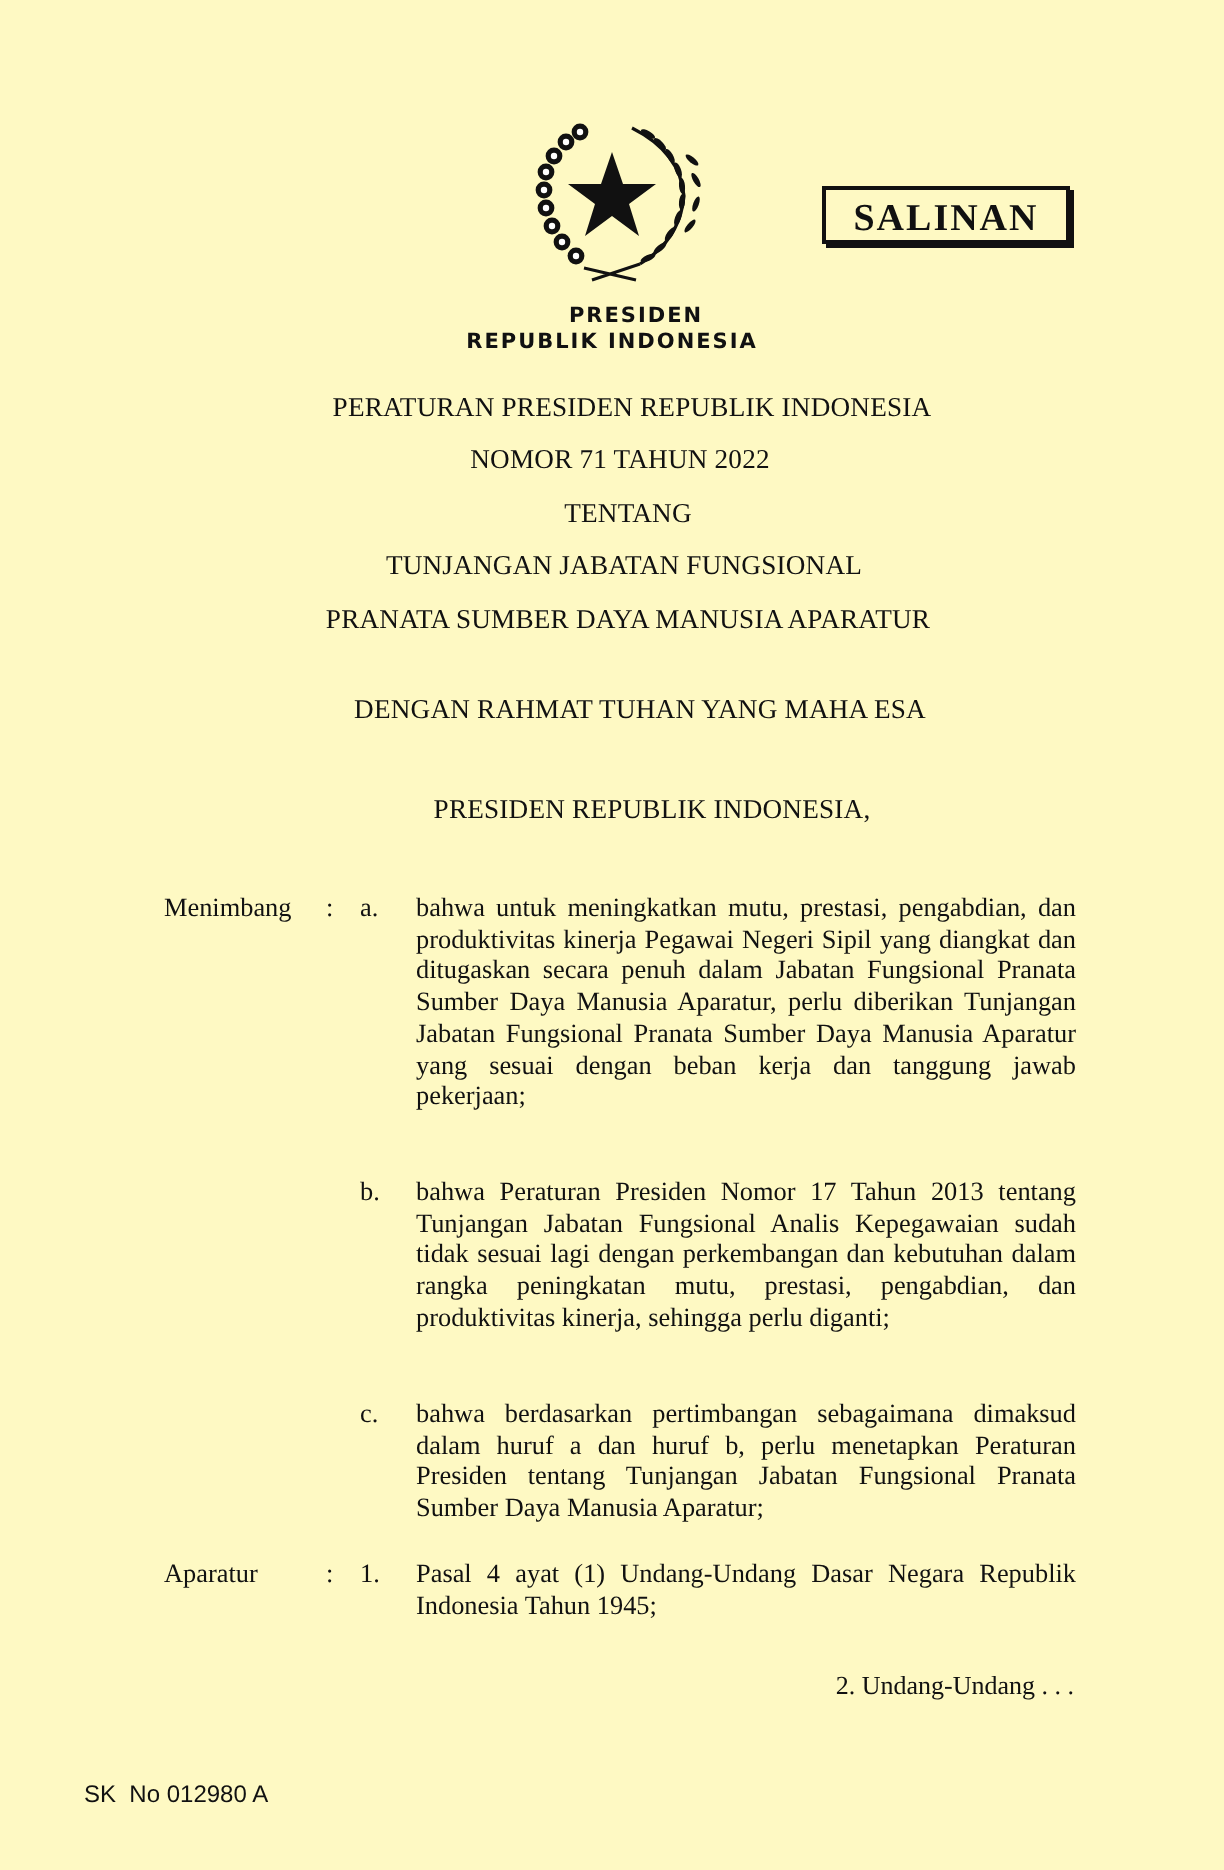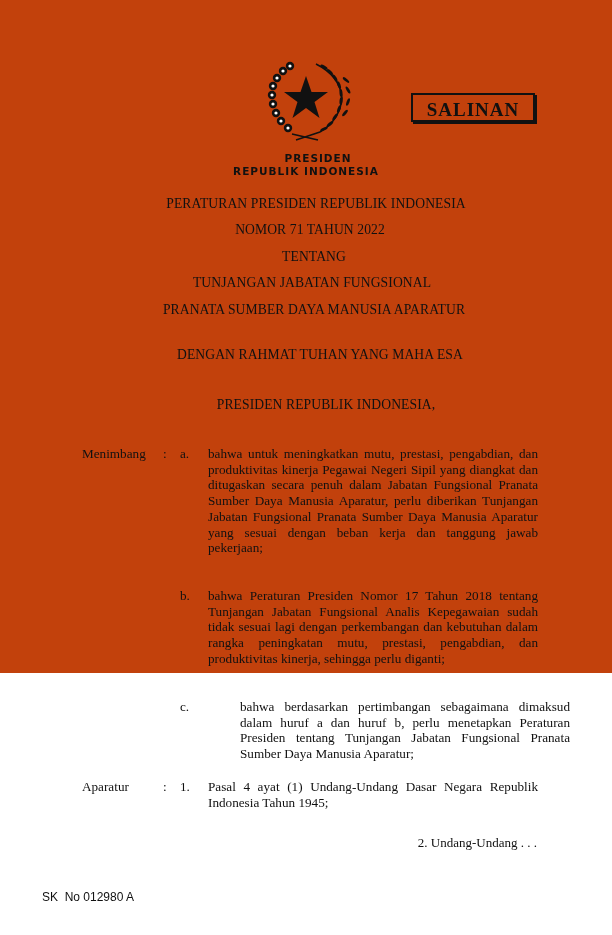--- a/index.html
+++ b/index.html
@@ -1,17 +1,17 @@
 <!DOCTYPE html>
 <html><head>
   <meta charset="utf-8">
   <style>
     html, body { margin: 0; padding: 0; background: #ffffff; }
     body { width: 612px; height: 935px; position: relative; overflow: hidden; color: #111; }
-    .page { position: absolute; left: 0; top: 0; width: 612px; height: 673px; background: #c2410c; }
+    .page { position: absolute; left: 0; top: 0; width: 612px; height: 935px; background: #fef9c3; }
 
     .emblem { position: absolute; left: 254px; top: 58px; width: 104px; height: 86px; }
     .salinan {
       position: absolute; left: 411px; top: 93px; width: 124px; height: 29px;
       border: 2px solid #111; box-shadow: 2px 2px 0 #111;
       font-family: "Liberation Serif", serif; font-weight: bold; font-size: 19px;
       letter-spacing: 1px; text-align: center; line-height: 29px; box-sizing: border-box;
     }
     .presiden-label {
       position: absolute; left: 0; width: 612px; text-align: center;
@@ -102,26 +102,26 @@
 
   <div class="row" style="left:0; top:446px; width:612px;">
     <span class="label" style="left:82px; top:0;">Menimbang</span>
     <span class="colon" style="left:163px; top:0;">:</span>
     <span class="marker" style="left:180px; top:0;">a.</span>
     <div class="para" style="top:0;">bahwa untuk meningkatkan mutu, prestasi, pengabdian, dan produktivitas kinerja Pegawai Negeri Sipil yang diangkat dan ditugaskan secara penuh dalam Jabatan Fungsional Pranata Sumber Daya Manusia Aparatur, perlu diberikan Tunjangan Jabatan Fungsional Pranata Sumber Daya Manusia Aparatur yang sesuai dengan beban kerja dan tanggung jawab pekerjaan;</div>
   </div>
 
   <div class="row" style="left:0; top:588px; width:612px;">
     <span class="marker" style="left:180px; top:0;">b.</span>
-    <div class="para" style="top:0;">bahwa Peraturan Presiden Nomor 17 Tahun 2018 tentang Tunjangan Jabatan Fungsional Analis Kepegawaian sudah tidak sesuai lagi dengan perkembangan dan kebutuhan dalam rangka peningkatan mutu, prestasi, pengabdian, dan produktivitas kinerja, sehingga perlu diganti;</div>
+    <div class="para" style="top:0;">bahwa Peraturan Presiden Nomor 17 Tahun 2013 tentang Tunjangan Jabatan Fungsional Analis Kepegawaian sudah tidak sesuai lagi dengan perkembangan dan kebutuhan dalam rangka peningkatan mutu, prestasi, pengabdian, dan produktivitas kinerja, sehingga perlu diganti;</div>
   </div>
 
   <div class="row" style="left:0; top:699px; width:612px;">
     <span class="marker" style="left:180px; top:0;">c.</span>
-    <div class="para" style="top:0;margin-left:32px;">bahwa berdasarkan pertimbangan sebagaimana dimaksud dalam huruf a dan huruf b, perlu menetapkan Peraturan Presiden tentang Tunjangan Jabatan Fungsional Pranata Sumber Daya Manusia Aparatur;</div>
+    <div class="para" style="top:0;">bahwa berdasarkan pertimbangan sebagaimana dimaksud dalam huruf a dan huruf b, perlu menetapkan Peraturan Presiden tentang Tunjangan Jabatan Fungsional Pranata Sumber Daya Manusia Aparatur;</div>
   </div>
 
   <div class="row" style="left:0; top:779px; width:612px;">
     <span class="label" style="left:82px; top:0;">Aparatur</span>
     <span class="colon" style="left:163px; top:0;">:</span>
     <span class="marker" style="left:180px; top:0;">1.</span>
     <div class="para" style="top:0;">Pasal 4 ayat (1) Undang-Undang Dasar Negara Republik Indonesia Tahun 1945;</div>
   </div>
 
   <div class="footer-next">2. Undang-Undang . . .</div>

